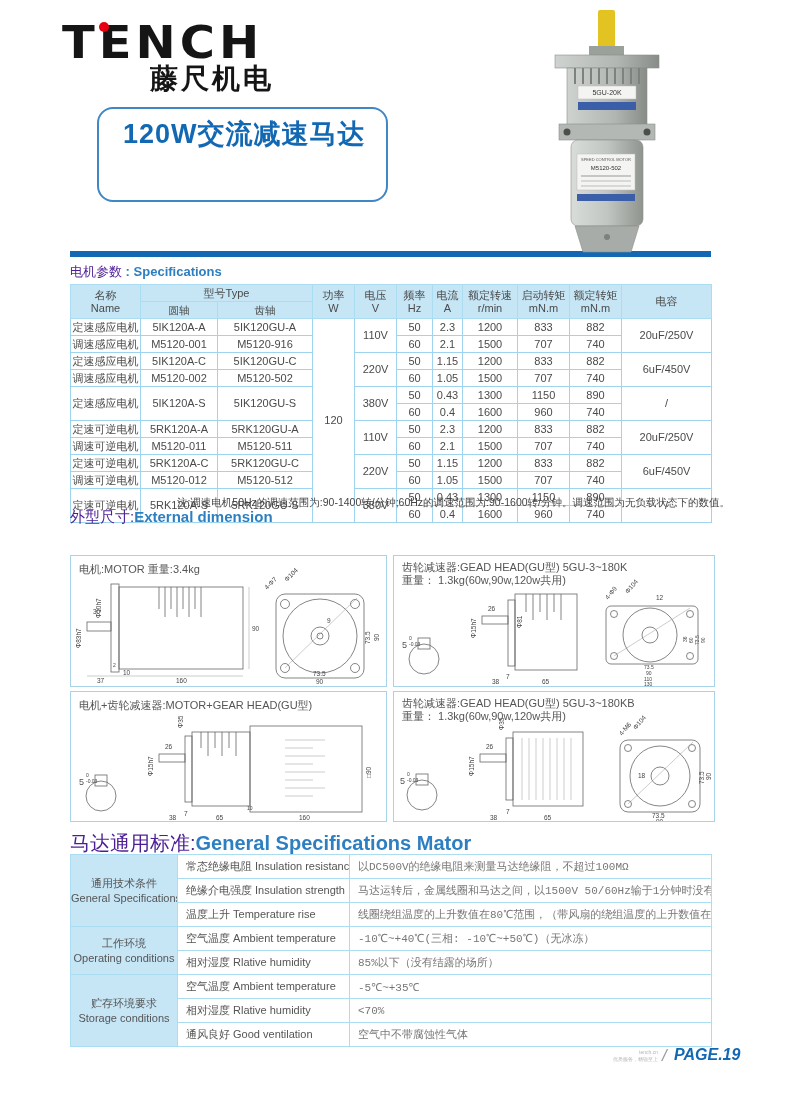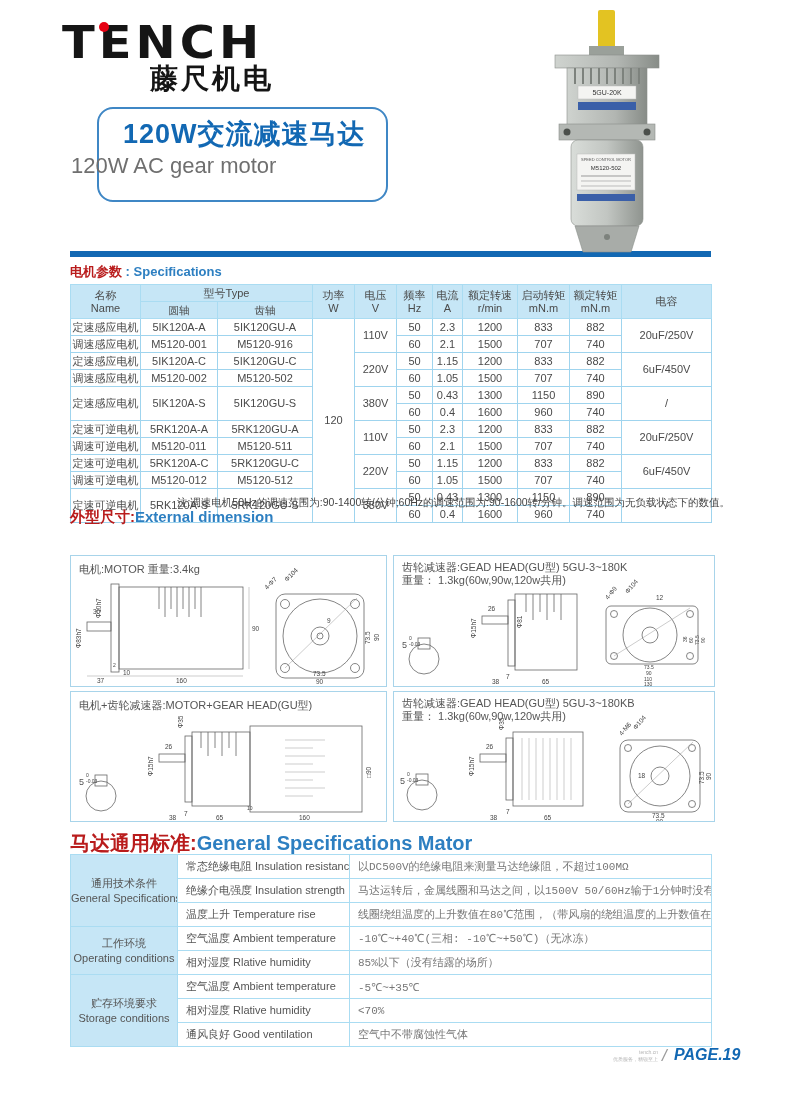--- a/index.html
+++ b/index.html
@@ -12,21 +12,21 @@
         font-family:"DejaVu Sans","Liberation Sans",sans-serif;transform:scaleY(0.92);}
   .logo-dot{left:99px;top:22px;width:10px;height:10px;border-radius:50%;}
   .logo-cn{left:150px;top:60px;font-size:28px;font-weight:700;color:#151515;letter-spacing:3px;text-align:right;}
   .title-box{left:97px;top:107px;width:287px;height:91px;border:2px solid #3f87c5;border-radius:16px;}
   .title-cn{left:112px;top:116px;font-size:27px;font-weight:700;letter-spacing:1px;margin-left:11px;}
   .title-en{left:71px;top:153px;font-size:22px;color:#6f6f6f;}
   .divider{left:70px;top:251px;width:641px;height:6px;}
 
   
   .sec{font-weight:700;}
-  .sec .cn{color:#b91c1c;font-weight:700;text-align:center;}
+  .sec .cn{color:#4c1d95;font-weight:400;text-align:center;}
   .sec .en{color:#2d7fc1;font-weight:700;}
   .sec1{left:70px;top:263px;font-size:13px;}
   .sec2{left:70px;top:508px;font-size:15px;}
   .sec3{left:70px;top:830px;font-size:20px;}
 
   
   table{border-collapse:collapse;}
   .spec{left:70px;top:284px;width:641px;font-size:11px;table-layout:fixed;}
   .spec th,.spec td{border:1px solid #9fd4ee;text-align:center;padding:0;line-height:1.15;
         color:#4a4a4a;font-weight:400;height:16px;overflow:hidden;white-space:nowrap;}
@@ -66,21 +66,20 @@
 <body>
 
 <div class="page">
 
   <div class="abs logo">TENCH</div>
   <div class="abs logo-dot" style="background:#e60012"></div>
   <div class="abs logo-cn">藤尺机电</div>
 
   <div class="abs title-box"></div>
   <div class="abs title-cn" style="color:#1268b3">120W交流减速马达</div>
-  <div class="abs title-en">120W AC gear motor</div>
 
   <div class="abs divider" style="background:#1268b3"></div>
 
   <svg class="abs photo" viewBox="0 0 130 248">
     <defs>
       <linearGradient id="gm" x1="0" y1="0" x2="1" y2="0">
         <stop offset="0" stop-color="#d9ddd9"></stop>
           <stop offset="0.5" stop-color="#c2c6c2"></stop>
           <stop offset="1" stop-color="#8f948f"></stop>
       </linearGradient>

